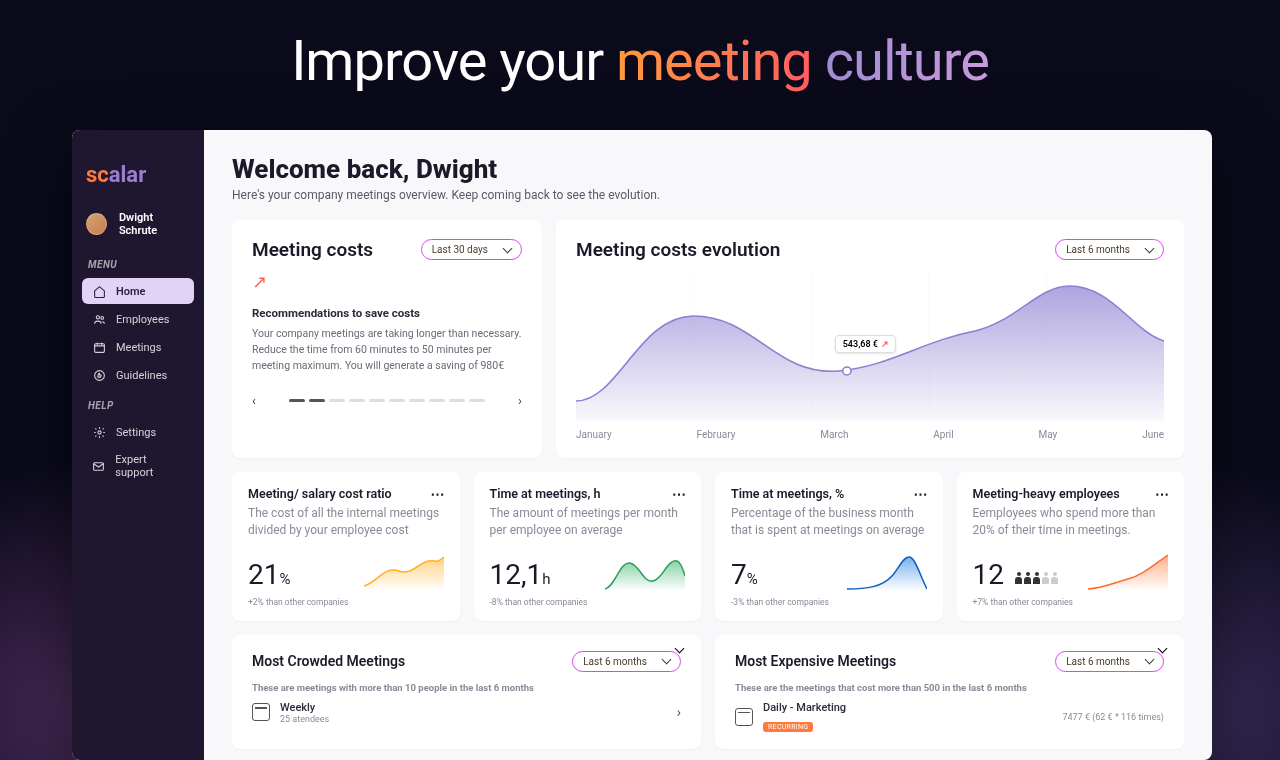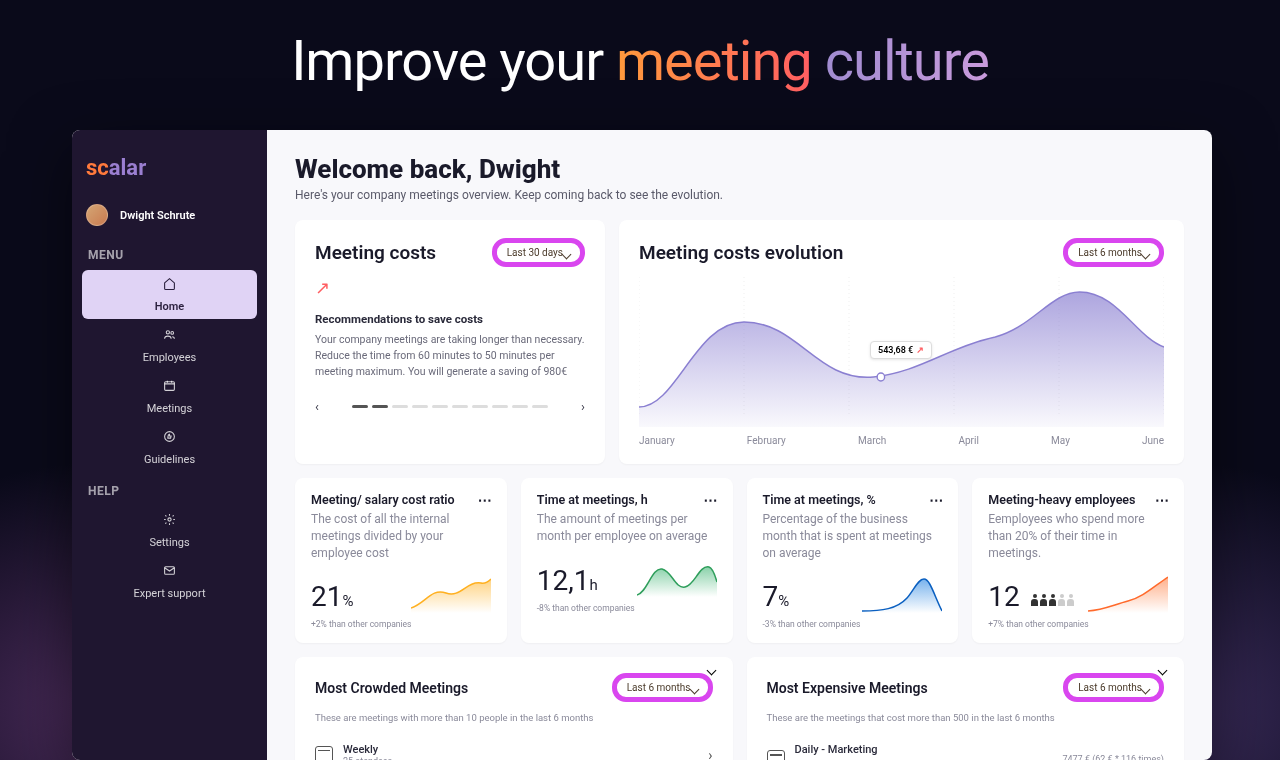--- a/index.html
+++ b/index.html
@@ -55,24 +55,24 @@
   top: 130px;
   width: 1140px;
   height: 630px;
   background: #f8f8fb;
   border-radius: 8px;
   overflow: hidden;
   display: flex;
   box-shadow: 0 20px 60px rgba(0,0,0,0.5);
 }
 .sidebar {
-  width: 195px;
+  width: 132px;
   background: #1f1630;
   color: #fff;
-  padding: 25px 10px;
+  padding: 32px 10px;
   flex-shrink: 0;
 }
 .logo {
   font-size: 22px;
   font-weight: 700;
   margin-bottom: 20px;
   padding-left: 4px;
 }
 .logo .l1 { color: #ff7a3c; }
 .logo .l2 { color: #9b7fd1; }
@@ -88,37 +88,37 @@
   height: 22px;
   border-radius: 50%;
   background: linear-gradient(135deg, #d4a574, #c97b50);
   border: 1px solid #fff3;
 }
 .user-name {
   font-size: 11px;
   font-weight: 600;
 }
 .menu-label {
-  font-size: 12px;
+  font-size: 10px;
   font-weight: 700;
   color: #fff9;
   letter-spacing: 0.5px;
   margin: 12px 0 8px 6px;
+  font-style: italic;
 }
 .menu-item {
   display: flex;
   align-items: center;
   gap: 10px;
   padding: 6px 10px;
   border-radius: 6px;
   font-size: 11px;
   color: #fffc;
   cursor: pointer;
   margin-bottom: 2px;
-  flex-direction: column;
 }
 .menu-item.active {
   background: #e0d3f5;
   color: #2a1f3d;
   font-weight: 600;
 }
 .menu-item .icon {
   width: 14px;
   height: 14px;
   display: inline-flex;
@@ -158,28 +158,28 @@
   justify-content: space-between;
   align-items: center;
   margin-bottom: 10px;
 }
 .card-title {
   font-size: 19px;
   font-weight: 600;
   color: #1a1a2a;
 }
 .pill {
-  border: 5px solid #d946ef;
+  border: 1px solid #d946ef;
   color: #4a3a2a;
   border-radius: 14px;
   padding: 4px 10px;
   font-size: 10px;
   display: inline-flex;
-  align-items: flex-end;
-  gap: 0;
+  align-items: center;
+  gap: 16px;
   cursor: pointer;
   background: #fff;
 }
 .chev {
   display: inline-block;
   width: 7px;
   height: 7px;
   border-right: 1.5px solid currentColor;
   border-bottom: 1.5px solid currentColor;
   transform: rotate(45deg);
@@ -336,21 +336,22 @@
 .person-ico.dim::before, .person-ico.dim::after { background: #ccc; }
 .bottom-card { flex: 1; padding: 16px 20px; }
 .bottom-title {
   font-size: 14px;
   font-weight: 600;
   color: #1a1a2a;
 }
 .bottom-sub {
   font-size: 9.5px;
   color: #8a8a9a;
-  margin: 4px 0 20px;
+  margin: 4px 0 8px;
+  font-weight: bold;
 }
 .meeting-row {
   display: flex;
   align-items: center;
   gap: 10px;
 }
 .cal-icon {
   width: 18px;
   height: 18px;
   border: 1.5px solid #555;

